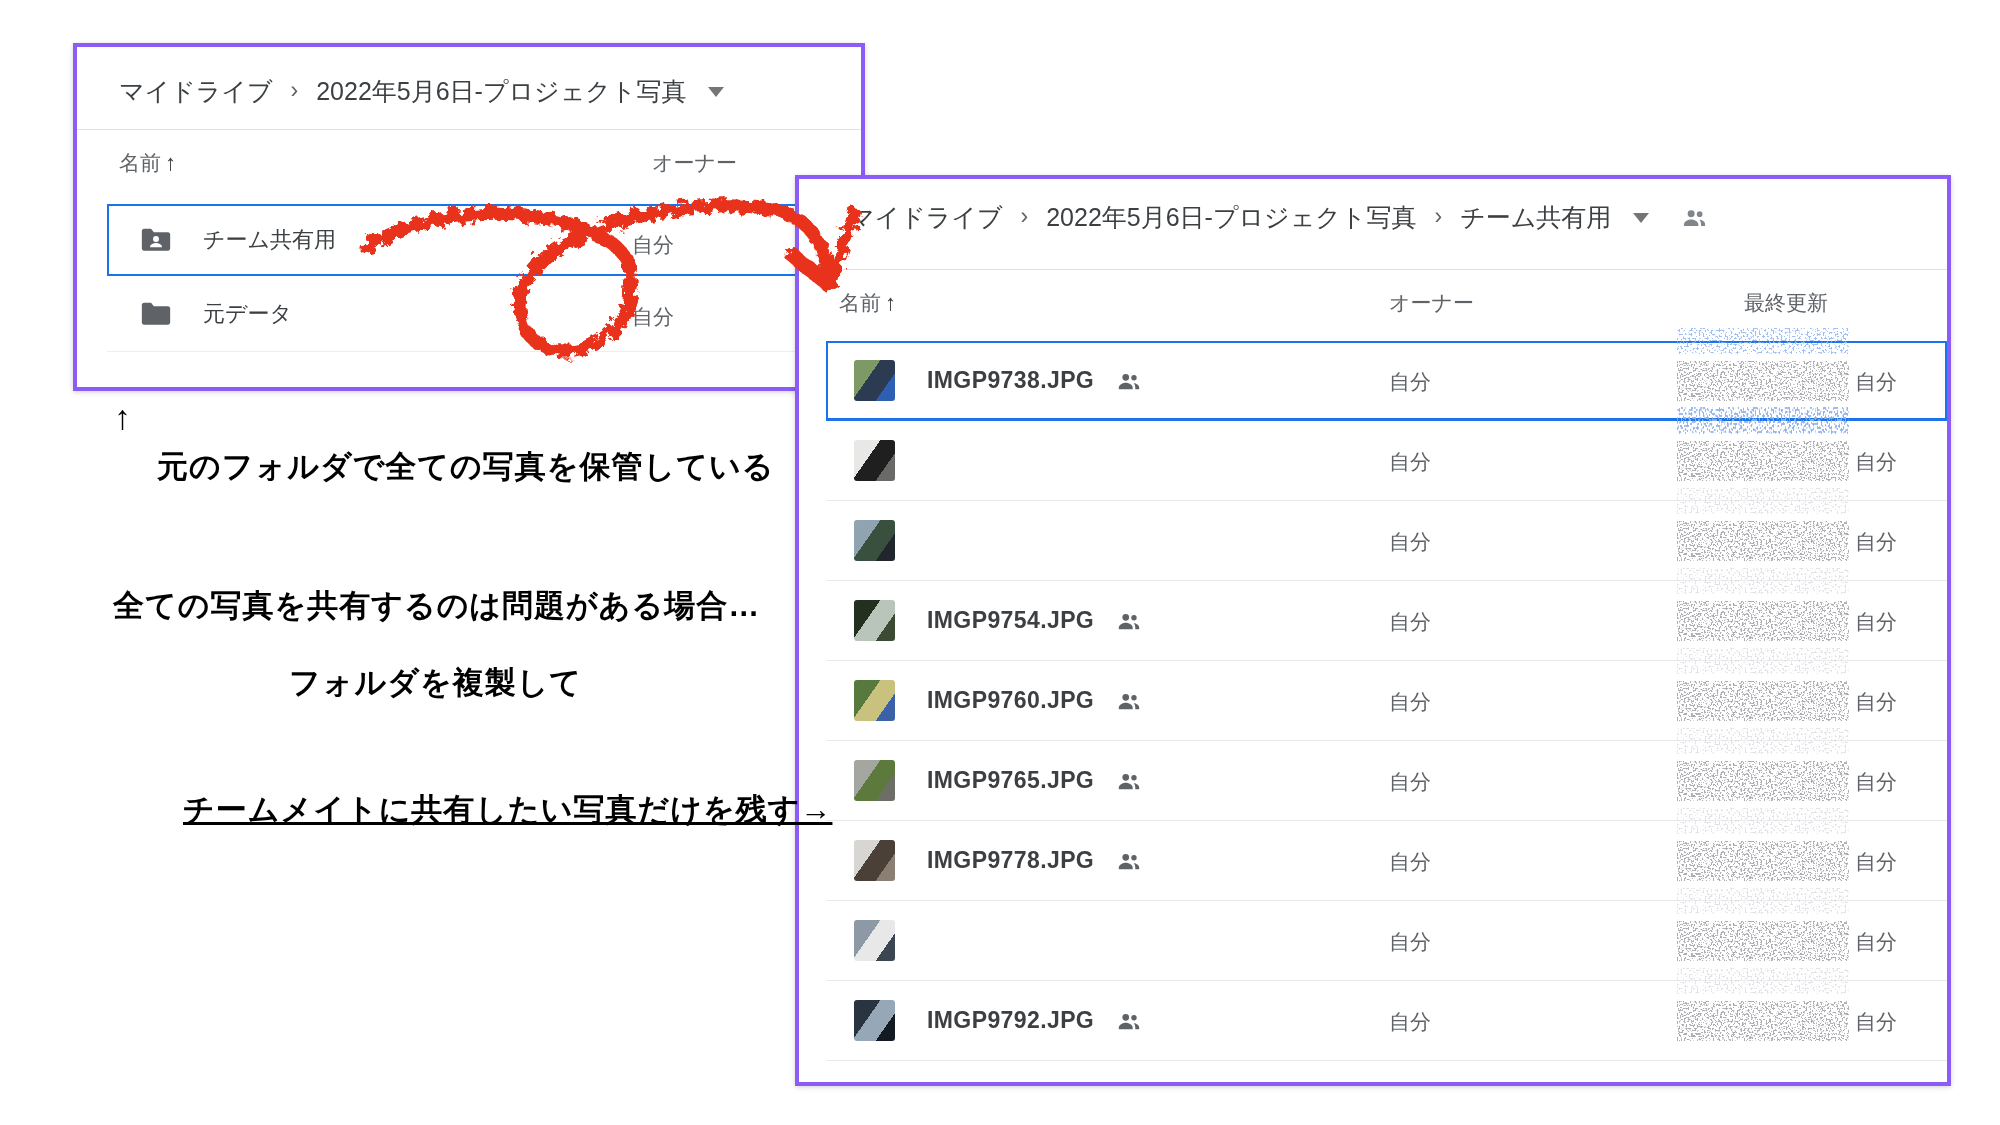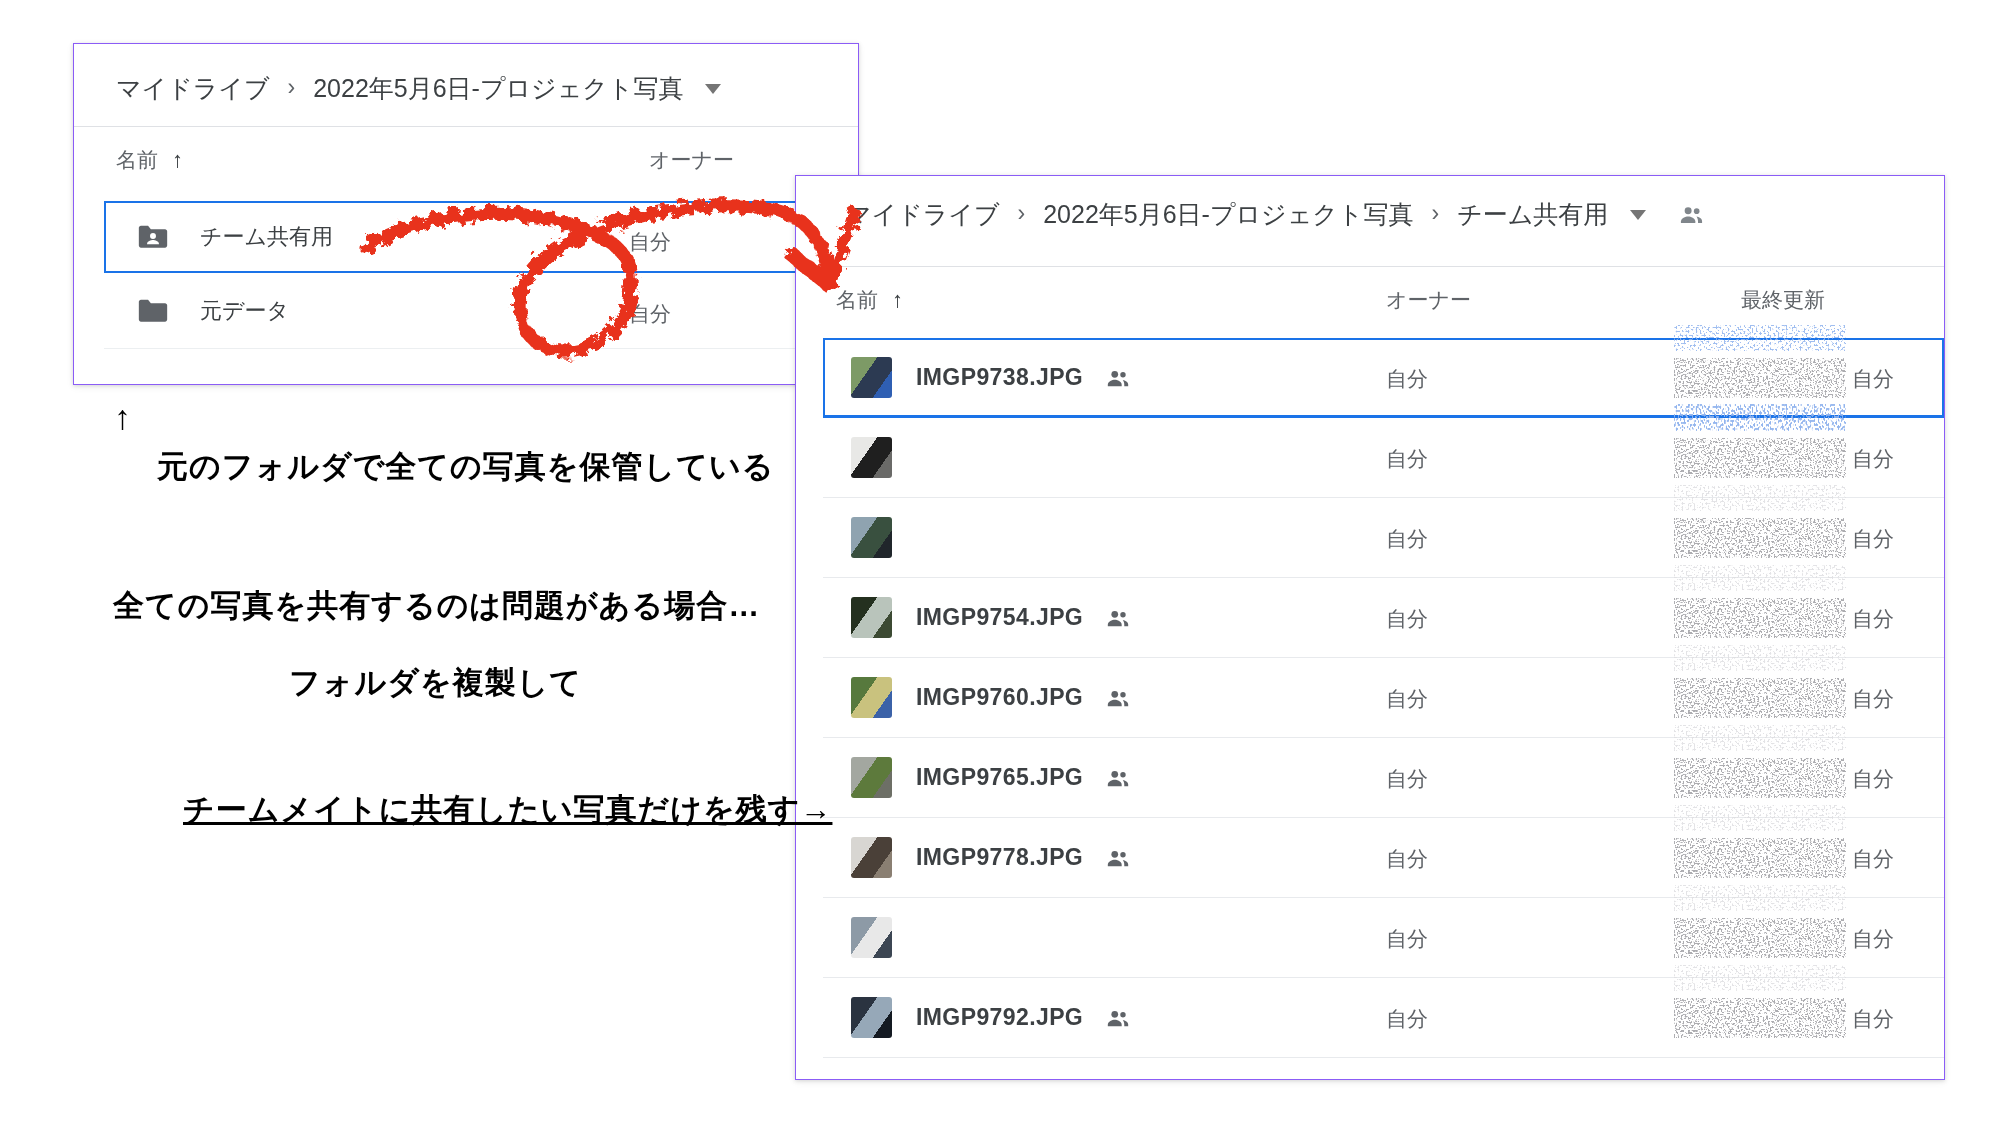--- a/index.html
+++ b/index.html
@@ -1,44 +1,44 @@
 <!DOCTYPE html>
 <html><head>
 <meta charset="utf-8">
 <style>
   html,body{margin:0;padding:0;background:#ffffff;width:2000px;height:1125px;
     font-family:"Liberation Sans","DejaVu Sans",sans-serif;overflow:hidden;position:relative;}
-  .panel{position:absolute;background:#fff;border:1px solid #8b5cf6;
+  .panel{position:absolute;background:#fff;border:4px solid #8b5cf6;
     box-shadow:0 1px 4px rgba(0,0,0,.13),0 2px 8px rgba(0,0,0,.06);}
   #leftPanel{left:73px;top:43px;width:784px;height:340px;z-index:1;}
   #rightPanel{left:795px;top:175px;width:1148px;height:903px;z-index:2;}
 
   .crumbs{position:absolute;display:flex;align-items:center;gap:18px;
     font-size:25px;color:#3c4043;white-space:nowrap;}
   .crumb{cursor:pointer;}
   .crumb-sep{color:#5f6368;font-size:23px;transform:translateY(-1px);}
   .caret{width:0;height:0;border-left:8px solid transparent;border-right:8px solid transparent;
     border-top:10px solid #757575;margin-left:4px;}
   .divider{position:absolute;left:0;right:0;border-top:1px solid #dfe1e5;}
-  .colhead{position:absolute;font-size:21px;color:#5f6368;display:flex;align-items:center;gap:14px;}
+  .colhead{position:absolute;font-size:21px;color:#5f6368;display:flex;align-items:center;gap:4px;}
   .sortArrow{color:#3c4043;font-size:22px;}
 
   
   .lrow{position:absolute;left:30px;right:0;display:flex;align-items:center;}
   .lrow.sel{box-shadow:inset 0 0 0 2px #1a73e8;}
   .lrow .name{margin-left:30px;font-size:22px;color:#3c4043;font-weight:500;}
   .lrow .owner{position:absolute;left:525px;font-size:21px;color:#5f6368;}
 
   
   #rows{position:absolute;left:0;right:0;top:162px;}
   .frow{position:relative;height:79px;margin-left:27px;border-bottom:1px solid #e8eaed;}
   .frow.sel{box-shadow:inset 0 0 0 2px #1a73e8;border-bottom-color:#1a73e8;}
   .thumb{position:absolute;left:28px;top:19px;width:41px;height:41px;border-radius:3px;}
   .nameCell{position:absolute;left:93px;top:0;height:100%;display:flex;align-items:center;gap:22px;}
-  .fname{font-size:23px;font-weight:600;color:#3c4043;letter-spacing:.4px;}
+  .fname{font-size:23px;font-weight:600;color:#3c4043;letter-spacing:.4px;margin-left:8px;}
   .owner{position:absolute;left:563px;top:27px;font-size:21px;color:#5f6368;}
   .updCell{position:absolute;left:851px;top:0;height:100%;width:270px;}
   .redact{position:absolute;left:0;top:20px;width:172px;height:40px;}
   .redact.b{top:-13px;height:26px;opacity:.85;}
   .redact.bb{bottom:-13px;top:auto;height:26px;opacity:.9;}
   .updBy{position:absolute;left:178px;top:27px;font-size:21px;color:#5f6368;}
 
   
   .ann{position:absolute;z-index:5;font-weight:800;font-size:31px;letter-spacing:1px;white-space:nowrap;}
   #annArrowSvg{position:absolute;left:330px;top:185px;z-index:6;pointer-events:none;}

